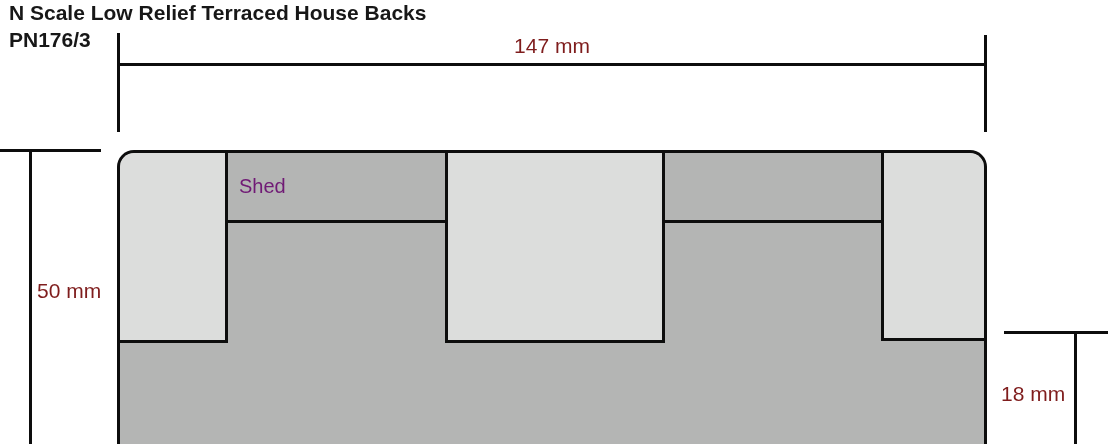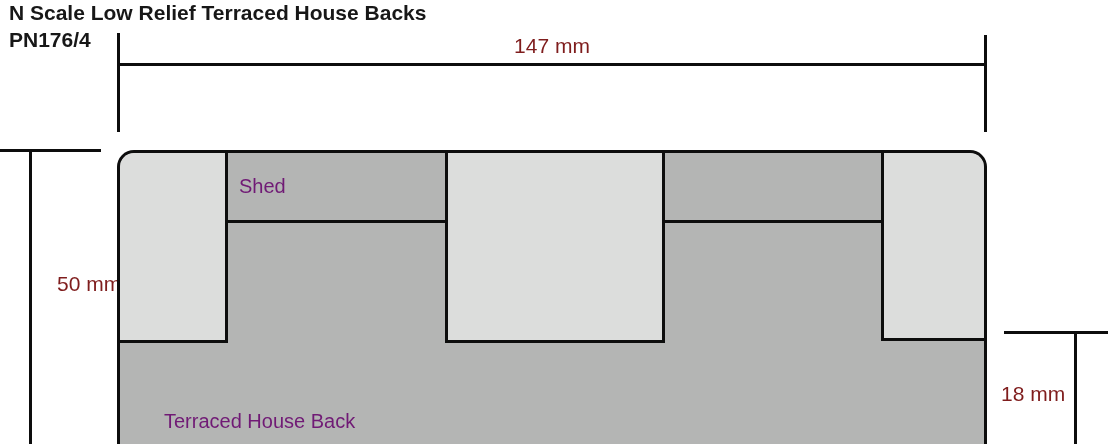--- a/index.html
+++ b/index.html
@@ -40,21 +40,21 @@
 
   
   #dim-w-ext-left  { left: 117px; top: 33px;  width: 3px;  height: 99px; }
   #dim-w-ext-right { left: 984px; top: 35px;  width: 3px;  height: 97px; }
   #dim-w-line      { left: 117px; top: 63px;  width: 870px; height: 3px; }
   #dim-w-label     { left: 452px; top: 34px;  width: 200px; text-align: center; }
 
   
   #dim-h-tick  { left: 0px;  top: 149px; width: 101px; height: 3px; }
   #dim-h-line  { left: 29px; top: 149px; width: 3px;   height: 295px; }
-  #dim-h-label { left: 37px; top: 272px; margin-left: 20px; }
+  #dim-h-label { left: 37px; top: 279px; }
 
   
   #dim-d-tick  { left: 1004px; top: 331px; width: 104px; height: 3px; }
   #dim-d-line  { left: 1074px; top: 331px; width: 3px;   height: 113px; }
   #dim-d-label { left: 1001px; top: 382px; }
 
   
   #outline-shape {
     left: 117px;
     top: 150px;
@@ -107,21 +107,21 @@
   #shed-label  { left: 119px; top: 22px; }
   #yard-label  { left: 325px; top: 64px; width: 220px; text-align: center; }
   #house-back-label { left: 44px; top: 257px; }
 </style>
 </head>
 <body>
 
 <div id="canvas">
 
   <div id="title-1" class="abs title-line">N Scale Low Relief Terraced House Backs</div>
-  <div id="title-2" class="abs title-line">PN176/4</div>
+  <div id="title-2" class="abs title-line">PN176/3</div>
 
   <div id="dim-w-ext-left" class="abs dim-line"></div>
   <div id="dim-w-ext-right" class="abs dim-line"></div>
   <div id="dim-w-line" class="abs dim-line"></div>
   <div id="dim-w-label" class="abs dim-label">147 mm</div>
 
   <div id="dim-h-tick" class="abs dim-line"></div>
   <div id="dim-h-line" class="abs dim-line"></div>
   <div id="dim-h-label" class="abs dim-label">50 mm</div>
 
@@ -132,16 +132,15 @@
   <div id="outline-shape" class="abs">
 
     <div id="left-end-panel" class="abs light-panel"></div>
     <div id="yard-region" class="abs light-panel"></div>
     <div id="right-end-panel" class="abs light-panel"></div>
 
     <div id="shed-left-bottom-line" class="abs"></div>
     <div id="shed-right-bottom-line" class="abs"></div>
 
     <div id="shed-label" class="abs region-label">Shed</div>
-    <div id="house-back-label" class="abs region-label">Terraced House Back</div>
   </div>
 
 </div>
 
 </body></html>

